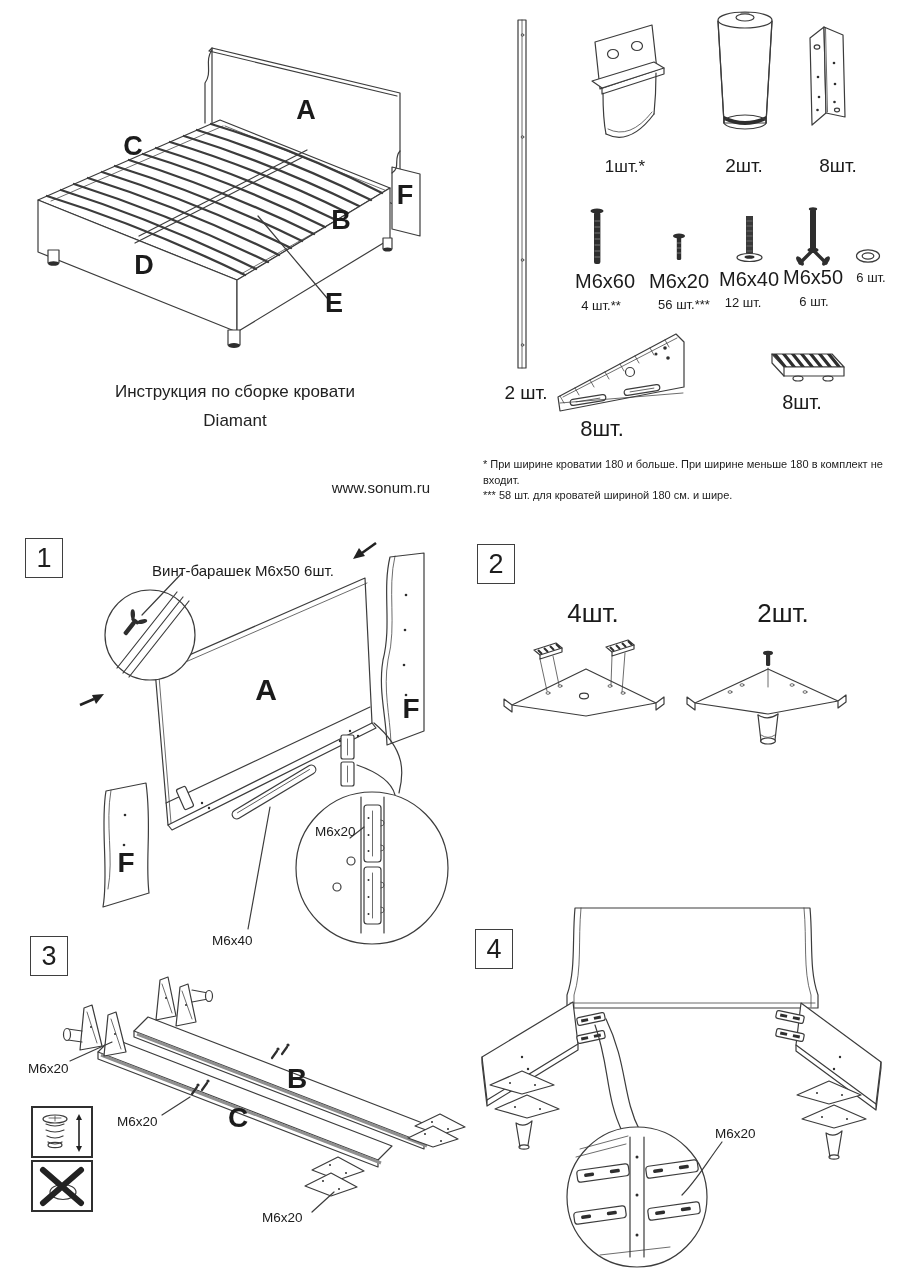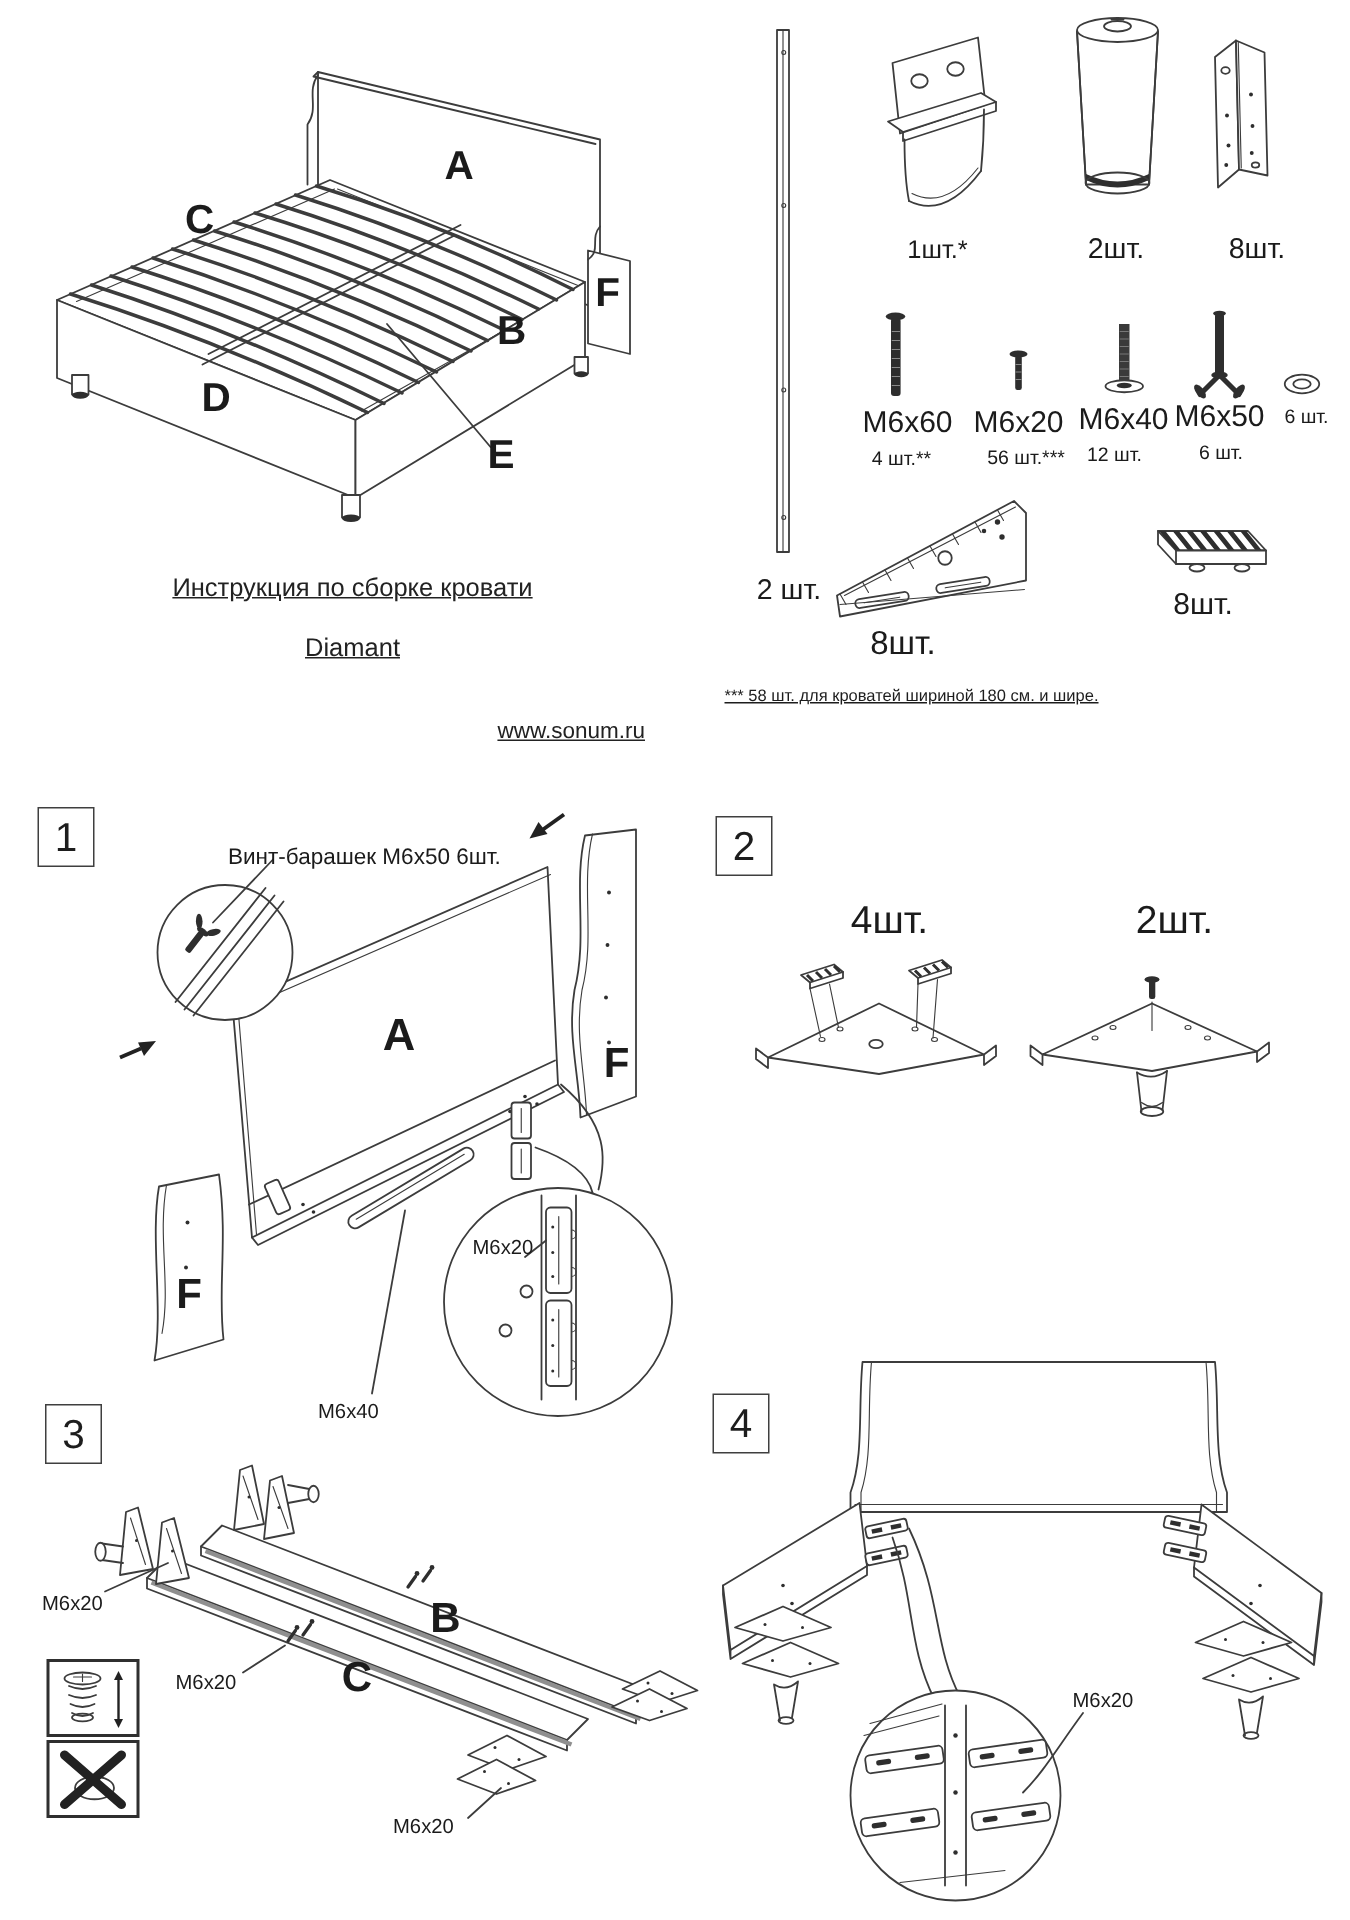--- a/index.html
+++ b/index.html
@@ -1,29 +1,29 @@
 <!DOCTYPE html>
 <html><head>
 <meta charset="utf-8">
 <style>
   html,body{margin:0;padding:0;background:#fff;}
   .page{position:relative;width:900px;height:1280px;background:#fff;overflow:hidden;
         font-family:"Liberation Sans",sans-serif;color:#1b1b1b;}
-  .abs{position:absolute;text-decoration:underline;}
+  .abs{position:absolute;}
   svg{position:absolute;overflow:visible;}
   
   .s{stroke:#3c3c3c;fill:none;stroke-width:1.2;stroke-linecap:round;stroke-linejoin:round;}
   .f{stroke:#3c3c3c;fill:#fff;stroke-width:1.2;stroke-linejoin:round;}
   .d{fill:#2e2e2e;stroke:none;}
   .sl{stroke:#3c3c3c;fill:none;stroke-width:2.3;stroke-linecap:round;}
   .th{stroke-width:0.75;}
   .gz{stroke:#8f8f8f;}
   text.t{font-family:"Liberation Sans",sans-serif;fill:#1b1b1b;}
   .title-block{left:40px;top:382px;width:390px;text-align:center;font-size:17px;color:#222;}
-  .title-line2{margin-top:20px;}
+  .title-line2{margin-top:9px;}
   .website{left:40px;top:479px;width:390px;text-align:right;font-size:15px;color:#222;}
   .footnotes{left:483px;top:457px;width:414px;font-size:11px;line-height:15.5px;color:#1d1d1d;}
   .stepnum{position:absolute;width:36px;height:38px;border:1.6px solid #3f3f3f;background:#fff;
            display:flex;align-items:center;justify-content:center;font-size:27px;color:#1d1d1d;}
   .warnbox{position:absolute;width:58px;height:48px;border:2.5px solid #2f2f2f;background:#fff;
            display:flex;align-items:center;justify-content:center;}
 </style>
 </head>
 <body>
 
@@ -191,20 +191,21 @@
       </g>
       <path class="f" d="M304,362 L364,362 L364,371 L304,371 Z"></path>
       <path class="s" d="M292,349 L292,358 L304,371"></path>
       <ellipse class="s" cx="318" cy="373.5" rx="5" ry="2.5"></ellipse>
         <ellipse class="s" cx="348" cy="373.5" rx="5" ry="2.5"></ellipse>
     </g>
     <text class="t" x="322" y="404" font-size="20" text-anchor="middle">8шт.</text>
   </svg>
 
   <div class="abs footnotes">
+    <div>* При ширине кроватии 180 и больше. При ширине меньше 180 в комплект не входит.</div>
     <div>*** 58 шт. для кроватей шириной 180 см. и шире.</div>
   </div>
 
   <div class="stepnum" style="left:25px;top:538px">1</div>
   <svg style="left:20px;top:535px" width="450" height="428" viewBox="0 0 450 428">
     <g>
       <path class="f" d="M135,135 L345,43 L352,188 L148,290 Z"></path>
       <path class="s th" d="M138,139 L347,48 M139,141 L151,288"></path>
       <path class="s" d="M146,268 L350,172"></path>
       <path class="s" d="M148,290 L152,295 L356,193 L352,188"></path>

